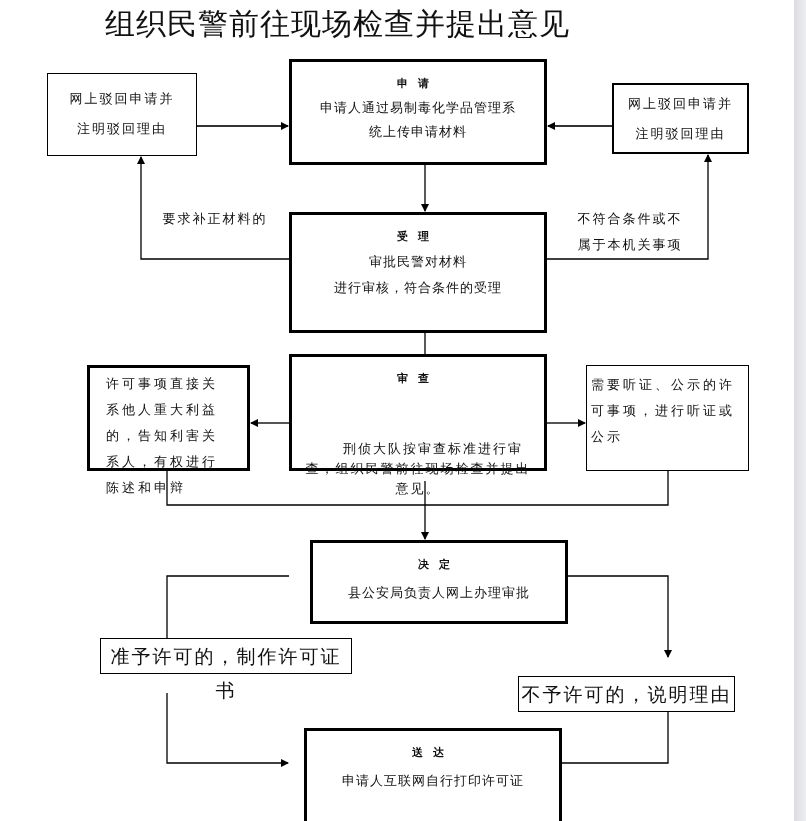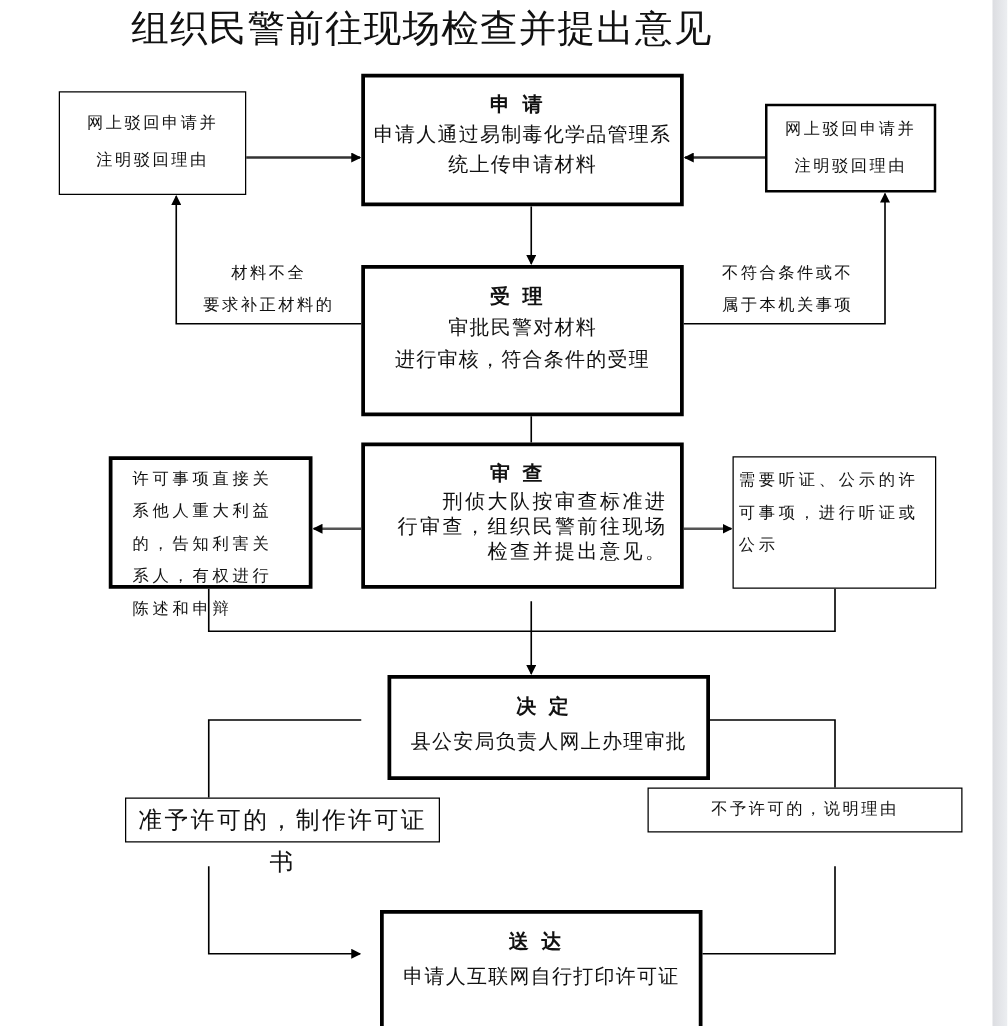--- a/index.html
+++ b/index.html
@@ -6,22 +6,22 @@
   body { width:806px; height:821px; background:#ffffff; position:relative; overflow:hidden;
          font-family:"DejaVu Sans", "Liberation Sans", sans-serif; color:#111; }
   .scroll-strip { position:absolute; left:794px; top:0; width:12px; height:821px;
                   background:linear-gradient(to right,#dcdde1,#eceef1); }
   .title { position:absolute; left:105px; top:2px; width:540px; font-size:30px; letter-spacing:1px;
            font-family:"DejaVu Sans", sans-serif; line-height:44px; white-space:nowrap; }
   .box { position:absolute; box-sizing:border-box; background:#fff; text-align:center; }
   .thick { border:3px solid #000; }
   .thin { border:1px solid #000; }
   .medium { border:2px solid #000; }
-  .box .head { font-size:16px; font-weight:bold; letter-spacing:10px; margin-top:10px; line-height:24px; }
-  .box .body { font-size:16px; line-height:24px; letter-spacing:1px; }
+  .box .head { font-size:11px; font-weight:bold; letter-spacing:10px; margin-top:10px; line-height:24px; }
+  .box .body { font-size:13px; line-height:24px; letter-spacing:1px; }
   .side { font-size:13px; line-height:30px; letter-spacing:2px; }
   .para { text-align:left; font-size:13px; line-height:26px; letter-spacing:3px; padding:6px 4px; }
   .note { position:absolute; font-size:13px; line-height:26px; letter-spacing:2px; text-align:center; white-space:nowrap; }
   svg.lines { position:absolute; left:0; top:0; }
 </style>
 </head>
 <body>
 
 <div class="scroll-strip"></div>
 
@@ -71,48 +71,47 @@
   <div>网上驳回申请并</div>
   <div>注明驳回理由</div>
 </div>
 
 <div class="box medium side" style="left:612px;top:83px;width:137px;height:71px;padding-top:4px;">
   <div>网上驳回申请并</div>
   <div>注明驳回理由</div>
 </div>
 
 <div class="note" style="left:145px;top:206px;width:140px;">
-  <div>材料不全</div>
   <div>要求补正材料的</div>
 </div>
 <div class="note" style="left:560px;top:206px;width:140px;">
   <div>不符合条件或不</div>
   <div>属于本机关事项</div>
 </div>
 
 <div class="box thick" style="left:289px;top:212px;width:258px;height:121px;">
   <div class="head">受理</div>
   <div class="body" style="line-height:26px;">审批民警对材料</div>
   <div class="body" style="line-height:26px;">进行审核，符合条件的受理</div>
 </div>
 
 <div class="box thick" style="left:289px;top:354px;width:258px;height:117px;">
   <div class="head">审查</div>
-  <div class="body" style="text-align:right;padding:0 10px;line-height:20px;letter-spacing:2px;">　　刑侦大队按审查标准进行审查，组织民警前往现场检查并提出意见。</div>
+  <div class="body" style="text-align:center;padding:0 10px;line-height:20px;letter-spacing:2px;margin-top:48px;">　　刑侦大队按审查标准进行审查，组织民警前往现场检查并提出意见。</div>
 </div>
 
 <div class="box thick para" style="left:87px;top:365px;width:163px;height:106px;padding:3px 16px;">许可事项直接关系他人重大利益的，告知利害关系人，有权进行陈述和申辩</div>
 
 <div class="box thin para" style="left:586px;top:365px;width:163px;height:106px;">需要听证、公示的许可事项，进行听证或公示</div>
 
 <div class="box thick" style="left:289px;top:540px;width:258px;height:84px;margin-left:21px;">
   <div class="head">决定</div>
   <div class="body" style="margin-top:4px;">县公安局负责人网上办理审批</div>
 </div>
 
 <div class="box thin" style="left:100px;top:638px;width:252px;height:36px;font-size:19px;line-height:34px;letter-spacing:2px;">准予许可的，制作许可证书</div>
 
-<div class="box thin" style="left:518px;top:630px;width:252px;height:36px;font-size:13px;line-height:34px;letter-spacing:2px;">不予许可的，说明理由</div>
+<div class="box thin" style="left:518px;top:676px;width:217px;height:36px;font-size:19px;line-height:34px;letter-spacing:2px;">不予许可的，说明理由</div>
 
 <div class="box thick" style="left:304px;top:728px;width:258px;height:103px;">
   <div class="head">送达</div>
   <div class="body" style="margin-top:4px;">申请人互联网自行打印许可证</div>
 </div>
 
 </body></html>

